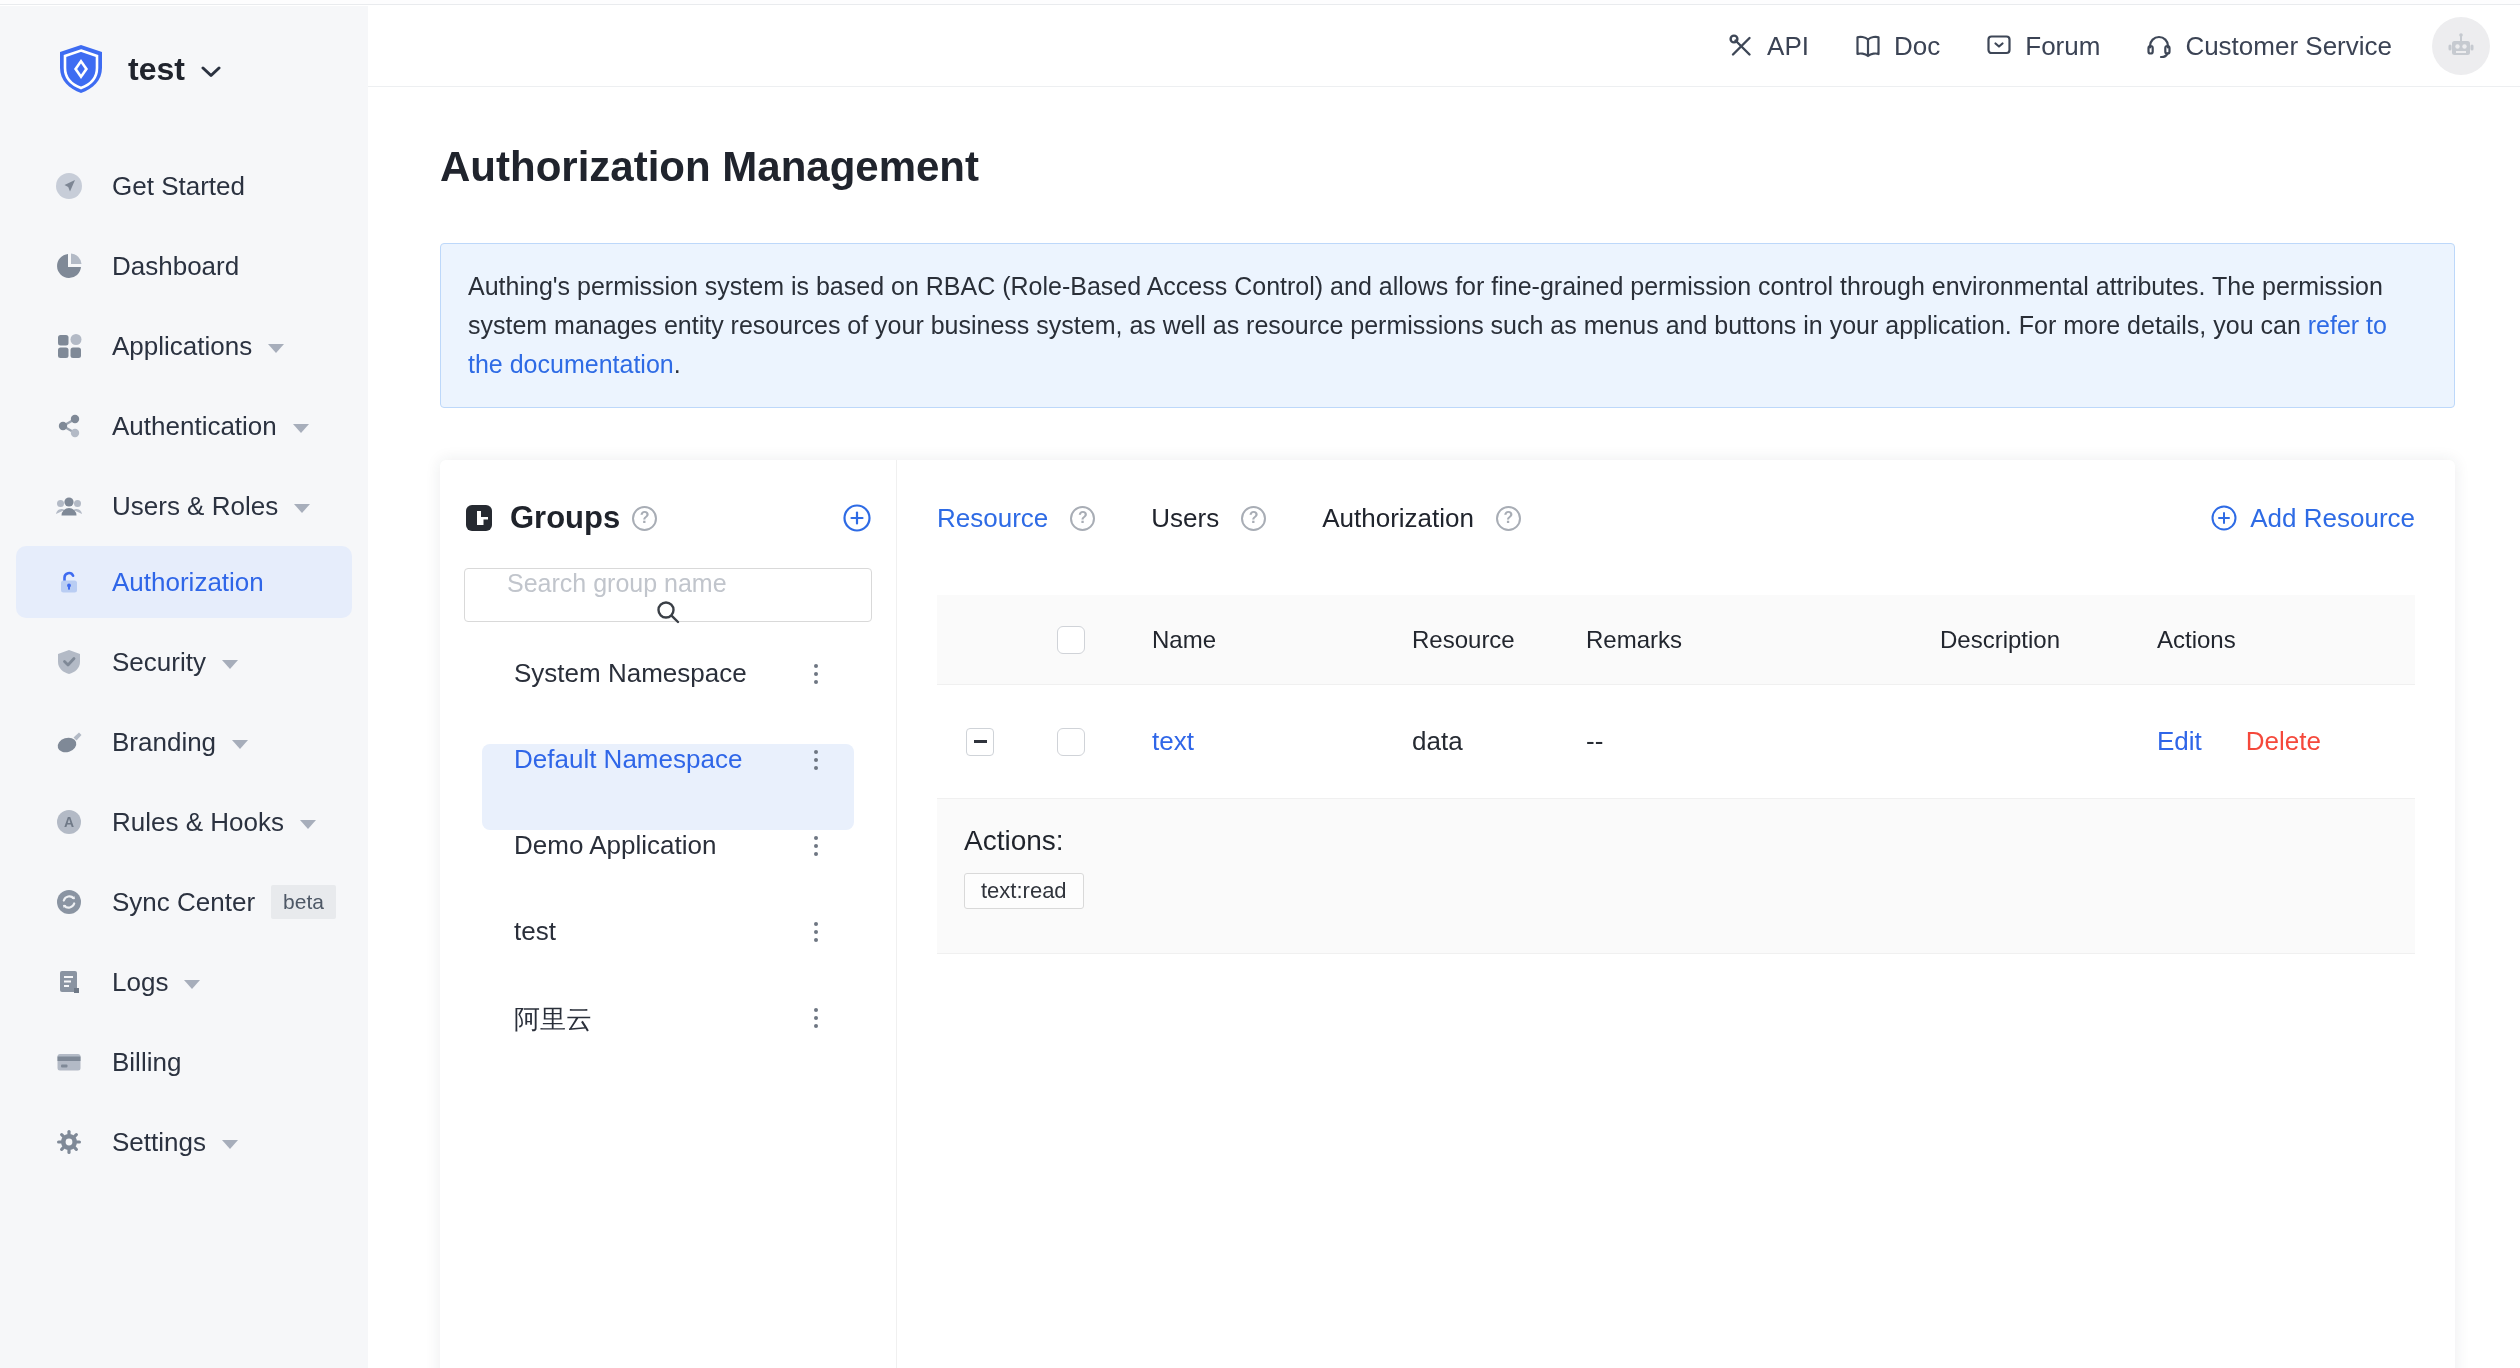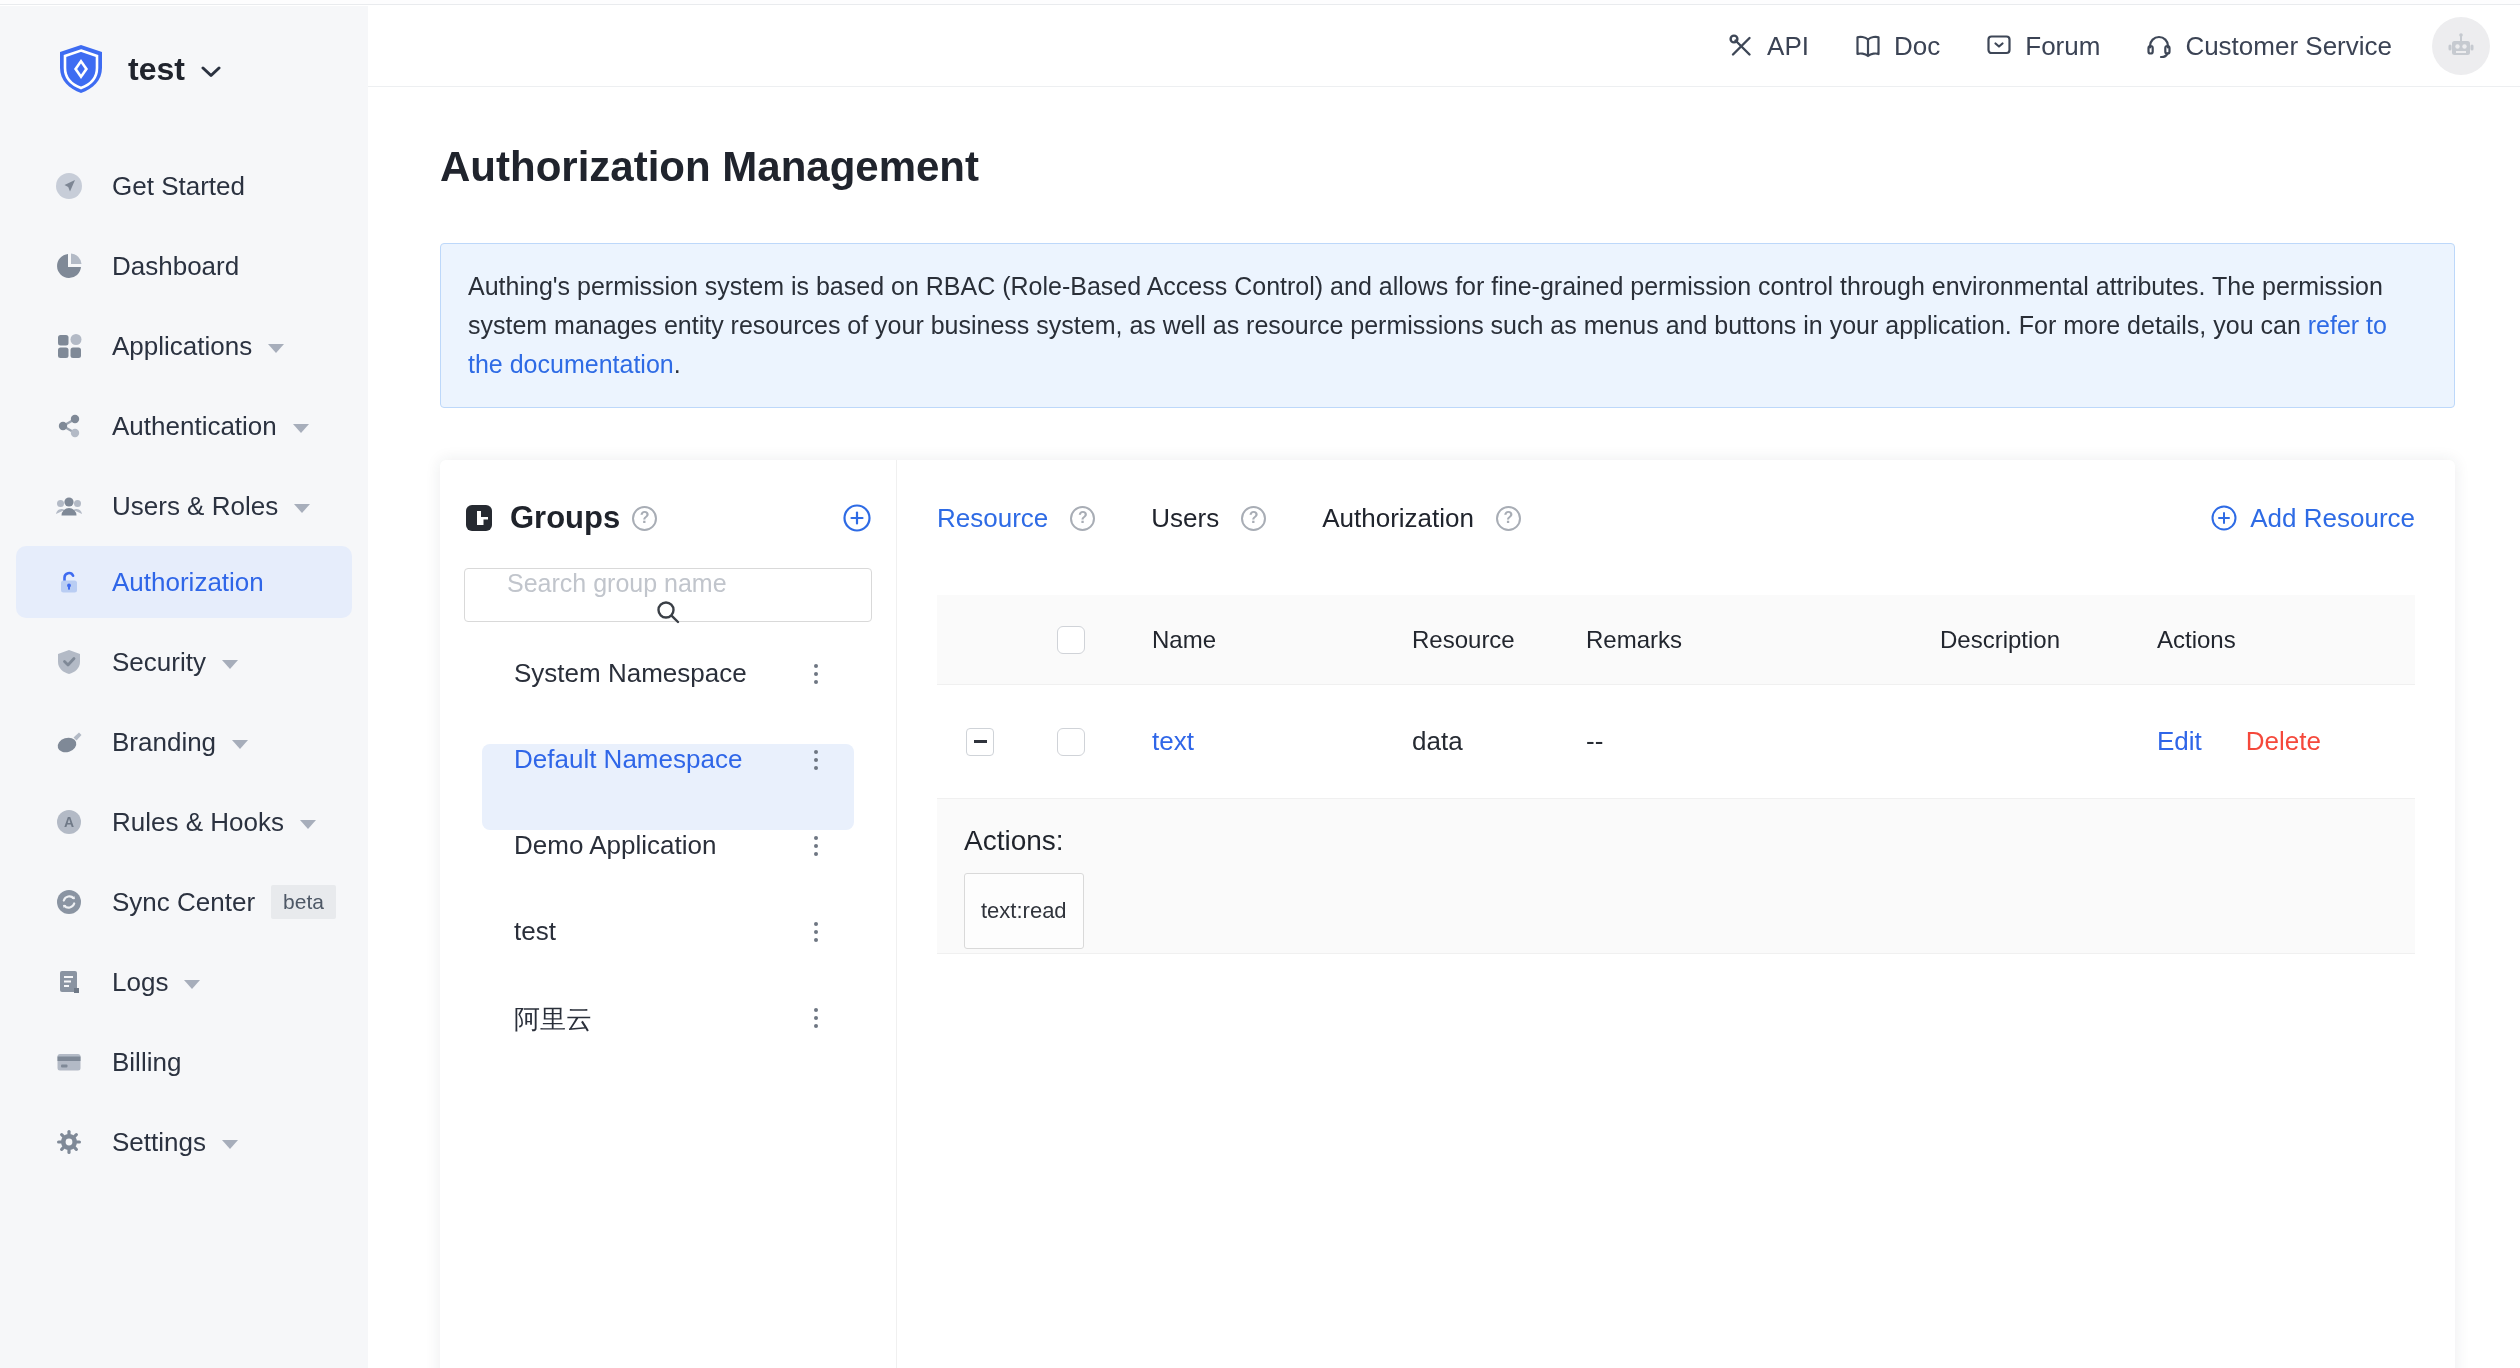--- a/index.html
+++ b/index.html
@@ -68,21 +68,21 @@
   .checkbox { width:28px; height:28px; border:1px solid #d0d3d8; border-radius:6px; background:#fff; cursor:pointer; }
   .expand-box { width:28px; height:28px; border:1px solid #cfd3d8; border-radius:4px; background:#fff; display:flex; align-items:center; justify-content:center; cursor:pointer; }
   .expand-box i { width:13px; height:2.5px; background:#30343c; display:block; }
   .link-blue { color:#2f66e8; cursor:pointer; }
   .actions-cell { display:flex; gap:44px; }
   .act-edit { color:#2f66e8; cursor:pointer; }
   .act-delete { color:#f5483b; cursor:pointer; }
 
   .expanded-section { background:#fafafa; border-bottom:1px solid #f0f0f0; padding:26px 0 30px 27px; height:155px; }
   .expanded-label { font-size:28px; color:#1f232b; }
-  .tag { display:inline-block; margin-top:16px; padding:24px 16px; border:1px solid #d9d9d9; border-radius:3px; font-size:22px; color:#30343c; background:#fdfdfd; }
+  .tag { display:inline-block; margin-top:16px; padding:4px 16px; border:1px solid #d9d9d9; border-radius:3px; font-size:22px; color:#30343c; background:#fdfdfd; }
 
   svg { display:block; }
 </style>
 </head>
 <body>
 
 <div class="top-strip"></div>
 
 <aside class="sidebar">
   <div class="logo-row">

